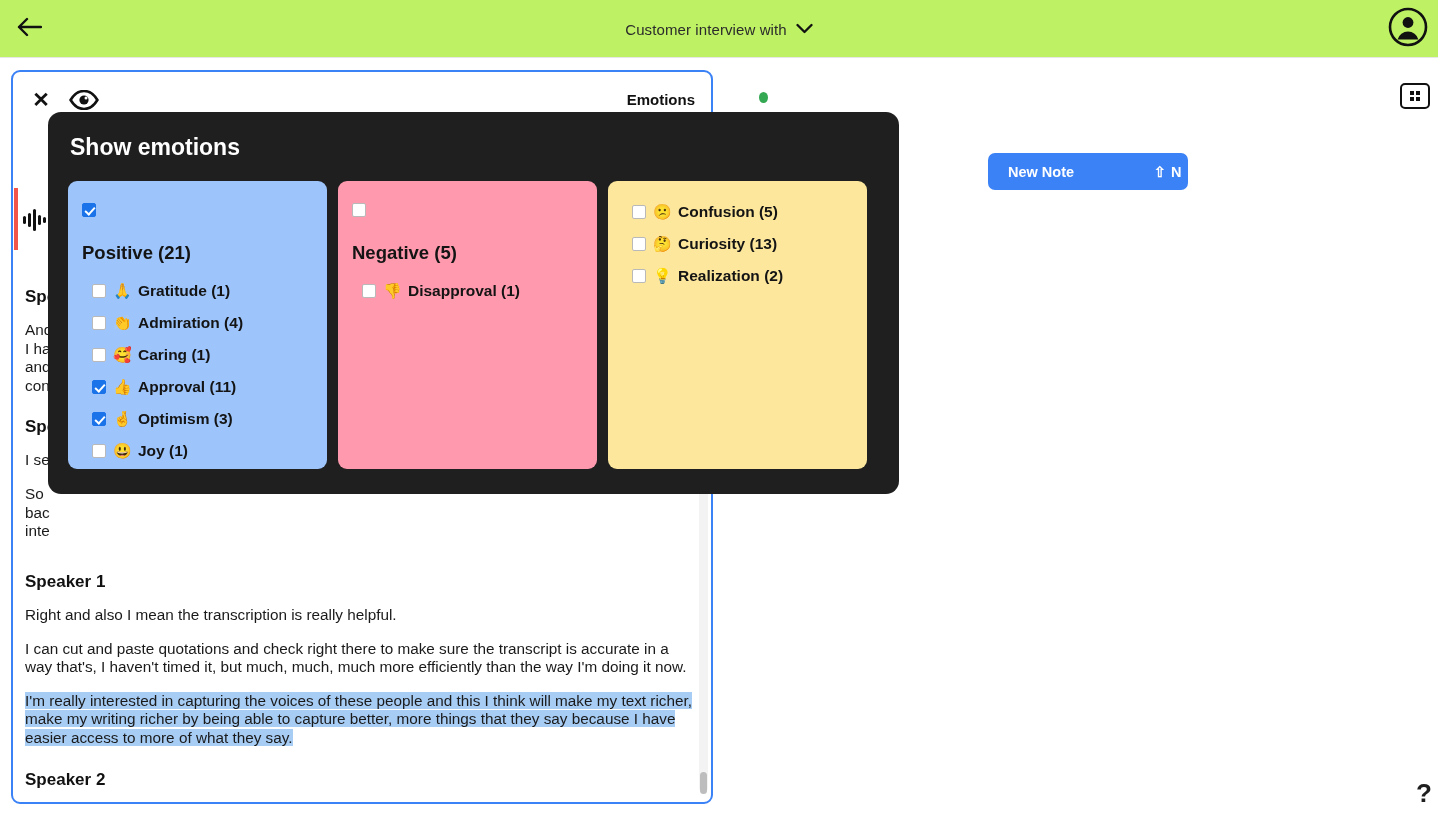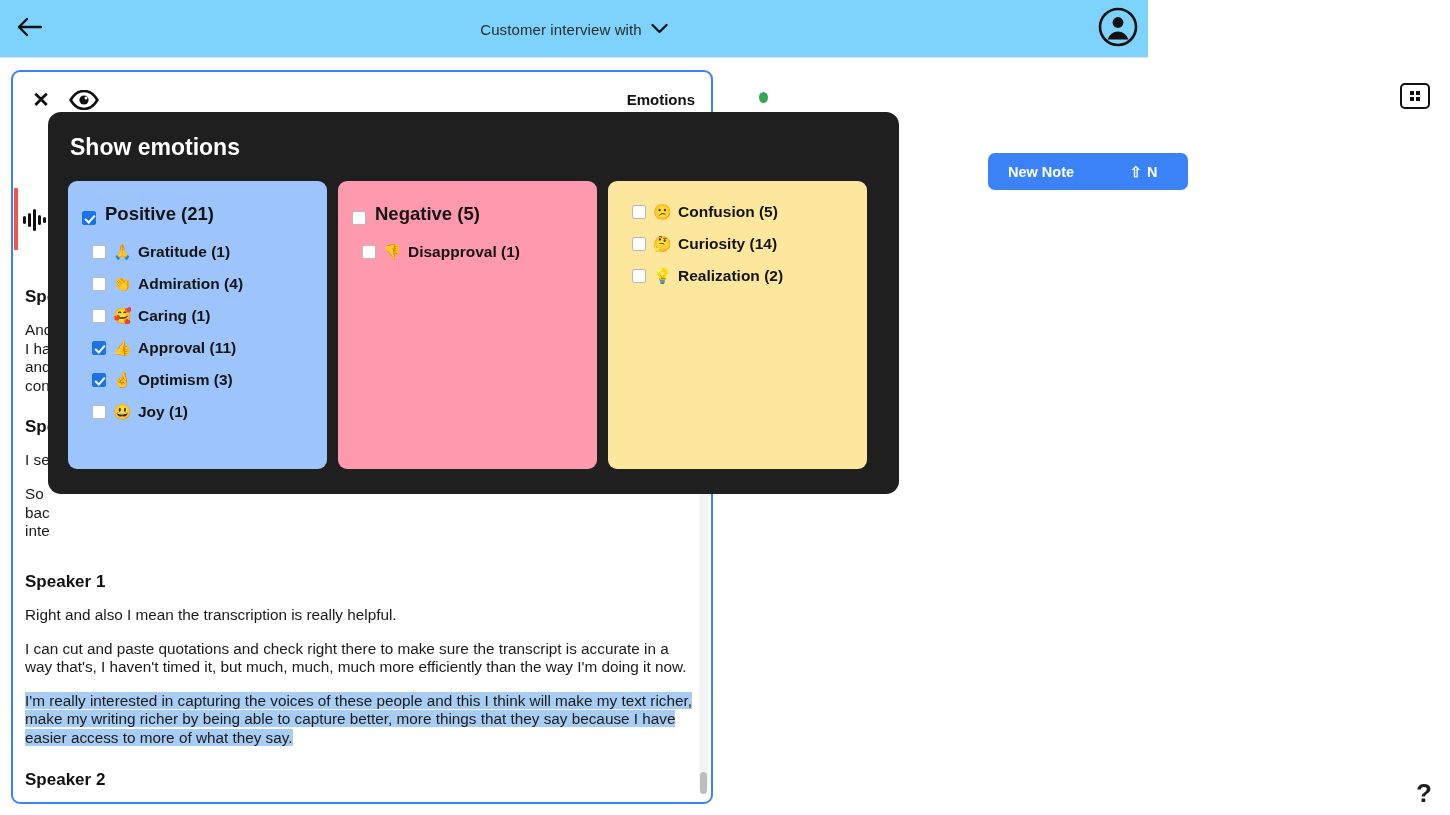--- a/index.html
+++ b/index.html
@@ -10,22 +10,22 @@
     overflow: hidden;
     font-family: "Liberation Sans", sans-serif;
     background: #ffffff;
     color: #111111;
   }
 
   
   .topbar {
     position: absolute;
     top: 0; left: 0;
-    width: 1148px; height: 58px;
-    background: #7dd3fc;
+    width: 1438px; height: 58px;
+    background: #bef264;
     border-bottom: 1px solid #e6e6e6;
     display: flex;
     align-items: center;
   }
   .back-btn {
     position: absolute;
     left: 8px; top: 8px;
     width: 42px; height: 42px;
     display: flex; align-items: center; justify-content: center;
     cursor: pointer;
@@ -210,21 +210,21 @@
     position: absolute;
     left: 275px; top: 95px;
     width: 200px; height: 37px;
     background: #3b82f6;
     border: none;
     border-radius: 7px;
     color: #fff;
     display: flex;
     align-items: center;
     justify-content: space-between;
-    padding: 0 30px 0 20px;
+    padding: 0 6px 0 20px;
     cursor: pointer;
     font-family: "Liberation Sans", sans-serif;
   }
   .nn-label { font-size: 14.5px; font-weight: 700; }
   .nn-shortcut { font-size: 14.5px; font-weight: 700; letter-spacing: .5px; }
 
   .help-btn {
     position: absolute;
     right: 11px; bottom: 5px;
     width: 30px; height: 34px;
@@ -258,24 +258,25 @@
     height: 288px;
     border-radius: 9px;
     padding: 22px 16px 16px 14px;
   }
   .card.positive  { background: #9dc5fc; }
   .card.negative  { background: #ff9aae; }
   .card.ambiguous { background: #fce79d; }
 
   .cat-row {
     display: flex;
-    align-items: flex-end;
-    gap: 9px;
+    align-items: flex-start;
+    gap: 25px;
     margin-bottom: 18px;
     cursor: pointer;
+    flex-direction: column;
   }
   .cat-label {
     font-size: 18.5px;
     font-weight: 700;
     color: #141414;
     white-space: nowrap;
   }
   .emo-row {
     display: flex;
     align-items: center;
@@ -498,21 +499,21 @@
 
     <div class="card ambiguous">
       <div class="emo-row">
         <span class="cb"></span>
         <span class="emo-emoji">😕</span>
         <span class="emo-label">Confusion (5)</span>
       </div>
       <div class="emo-row">
         <span class="cb"></span>
         <span class="emo-emoji">🤔</span>
-        <span class="emo-label">Curiosity (14)</span>
+        <span class="emo-label">Curiosity (13)</span>
       </div>
       <div class="emo-row">
         <span class="cb"></span>
         <span class="emo-emoji">💡</span>
         <span class="emo-label">Realization (2)</span>
       </div>
     </div>
 
   </div>
 </div>

